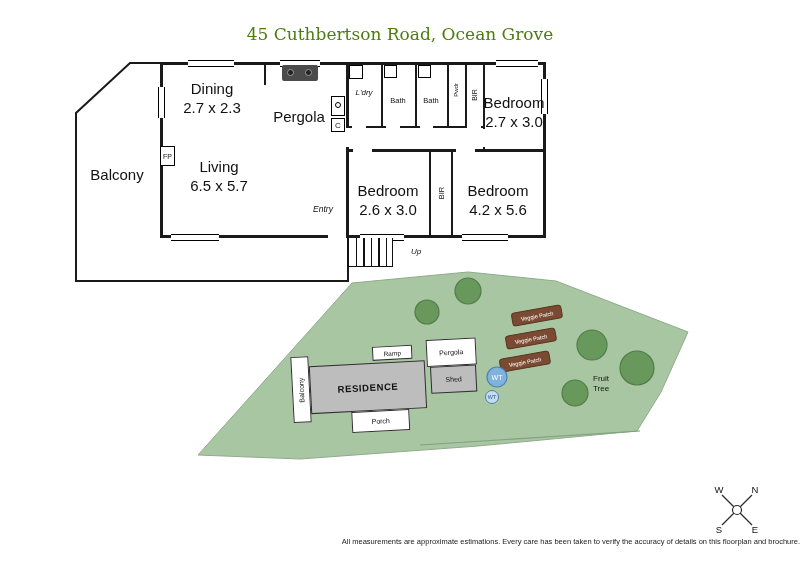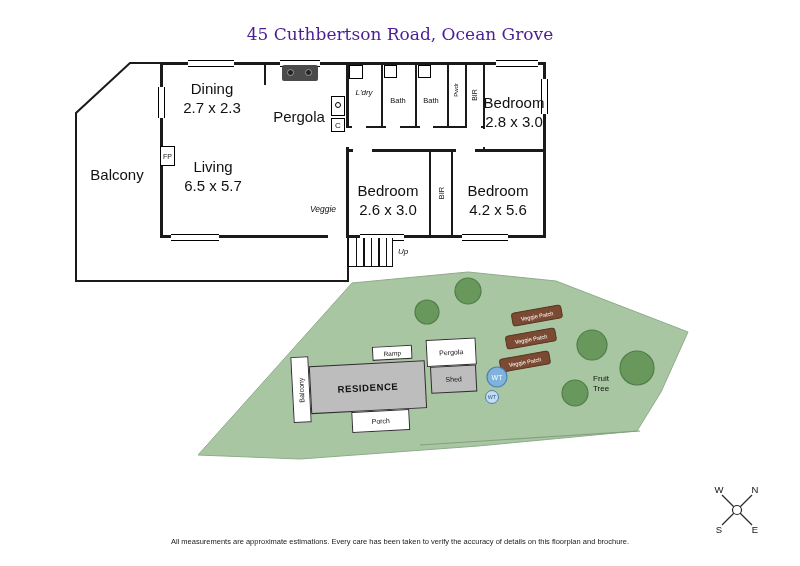--- a/index.html
+++ b/index.html
@@ -4,21 +4,21 @@
 <style>
   * { margin:0; padding:0; box-sizing:border-box; }
   html,body { background:#fff; }
   :root{
     --wall:#1a1a1a; --grass:#a9c6a3; --tree:#68985c;
     --veggie:#7b4a33; --tank:#7fb2dd; --tank_light:#c6ddf1;
   }
   .page{ position:relative; width:800px; height:566px; background:#fff;
          font-family:"Liberation Sans",sans-serif; color:#111; overflow:hidden; }
   .title{ position:absolute; top:24px; left:0; width:100%; text-align:center;
-          font-family:"DejaVu Serif","Liberation Serif",serif; font-size:17px; color:#4c1d95; }
+          font-family:"DejaVu Serif","Liberation Serif",serif; font-size:17px; color:#4d7c0f; }
   .overlay{ position:absolute; left:0; top:0; }
   .overlay text{ font-family:"Liberation Sans",sans-serif; }
 
   
   .balcony-shape{ fill:#ffffff; stroke:var(--wall); stroke-width:2; }
   .house-outline{ position:absolute; left:160px; top:62px; width:386px; height:176px;
                   border:3px solid var(--wall); background:#fff; }
   .wall{ position:absolute; background:var(--wall); }
   .gap{ position:absolute; background:#fff; }
   .window-h{ position:absolute; height:7px; background:#fff;
@@ -58,21 +58,21 @@
   .bld.gray{ background:#bdbdbd; }
   .res-label{ font-size:9.5px; font-weight:bold; letter-spacing:.6px; }
   .rot90{ transform:rotate(-90deg); font-size:7px; }
   .fruit-label{ position:absolute; left:584px; top:374px; width:34px; text-align:center;
                 font-size:8px; line-height:1.2; color:#111; }
 
   
   .compass-line{ stroke:#2b2b2b; stroke-width:1.3; }
   .compass-hub{ fill:#fff; stroke:#2b2b2b; stroke-width:1.2; }
   .compass-letter{ font-size:9.5px; fill:#111; }
-  .footer{ position:absolute; left:0; top:537px; width:100%; text-align:center;
+  .footer{ position:absolute; left:0; top:537px; width:100%; text-align:right;
            font-size:7.5px; color:#222; }
 </style>
 </head>
 <body>
 
 <div class="page">
 
   <div class="title">45 Cuthbertson Road, Ocean Grove</div>
 
   <svg class="overlay" width="800" height="566" viewBox="0 0 800 566">
@@ -167,42 +167,42 @@
     <span>C</span>
   </div>
   <div class="fixture" style="left:349px;top:65px;width:14px;height:14px;"></div>
   <div class="fixture" style="left:384px;top:65px;width:13px;height:13px;"></div>
   <div class="fixture" style="left:418px;top:65px;width:13px;height:13px;"></div>
   <div class="fixture boxlabel" style="left:160px;top:146px;width:15px;height:20px;">
     <span>FP</span>
   </div>
 
   <div class="stairs"></div>
-  <div class="room-label lbl-s" style="left:403px;top:247px;">Up</div>
+  <div class="room-label lbl-s" style="left:416px;top:247px;">Up</div>
 
   <div class="room-label" style="left:117px;top:166px;">Balcony</div>
   <div class="room-label" style="left:212px;top:80px;">
     <div>Dining</div>
     <div>2.7 x 2.3</div>
   </div>
   <div class="room-label" style="left:299px;top:108px;">Pergola</div>
   <div class="room-label lbl-s" style="left:364px;top:88px;">L'dry</div>
   <div class="room-label lbl-xs" style="left:398px;top:96px;">Bath</div>
   <div class="room-label lbl-xs" style="left:431px;top:96px;">Bath</div>
   <div class="vlabel" style="left:456px;top:90px;font-size:6px;">Pwdr</div>
   <div class="vlabel" style="left:474px;top:95px;font-size:7px;">BIR</div>
   <div class="room-label" style="left:514px;top:94px;">
     <div>Bedroom</div>
-    <div>2.8 x 3.0</div>
-  </div>
-  <div class="room-label" style="left:213px;top:158px;text-align:center;">
+    <div>2.7 x 3.0</div>
+  </div>
+  <div class="room-label" style="left:219px;top:158px;text-align:center;">
     <div>Living</div>
     <div>6.5 x 5.7</div>
   </div>
-  <div class="room-label lbl-s" style="left:323px;top:204px;font-size:8.5px;">Veggie</div>
+  <div class="room-label lbl-s" style="left:323px;top:204px;font-size:8.5px;">Entry</div>
   <div class="room-label" style="left:388px;top:182px;">
     <div>Bedroom</div>
     <div>2.6 x 3.0</div>
   </div>
   <div class="vlabel" style="left:441px;top:193px;">BIR</div>
   <div class="room-label" style="left:498px;top:182px;">
     <div>Bedroom</div>
     <div>4.2 x 5.6</div>
   </div>
 

